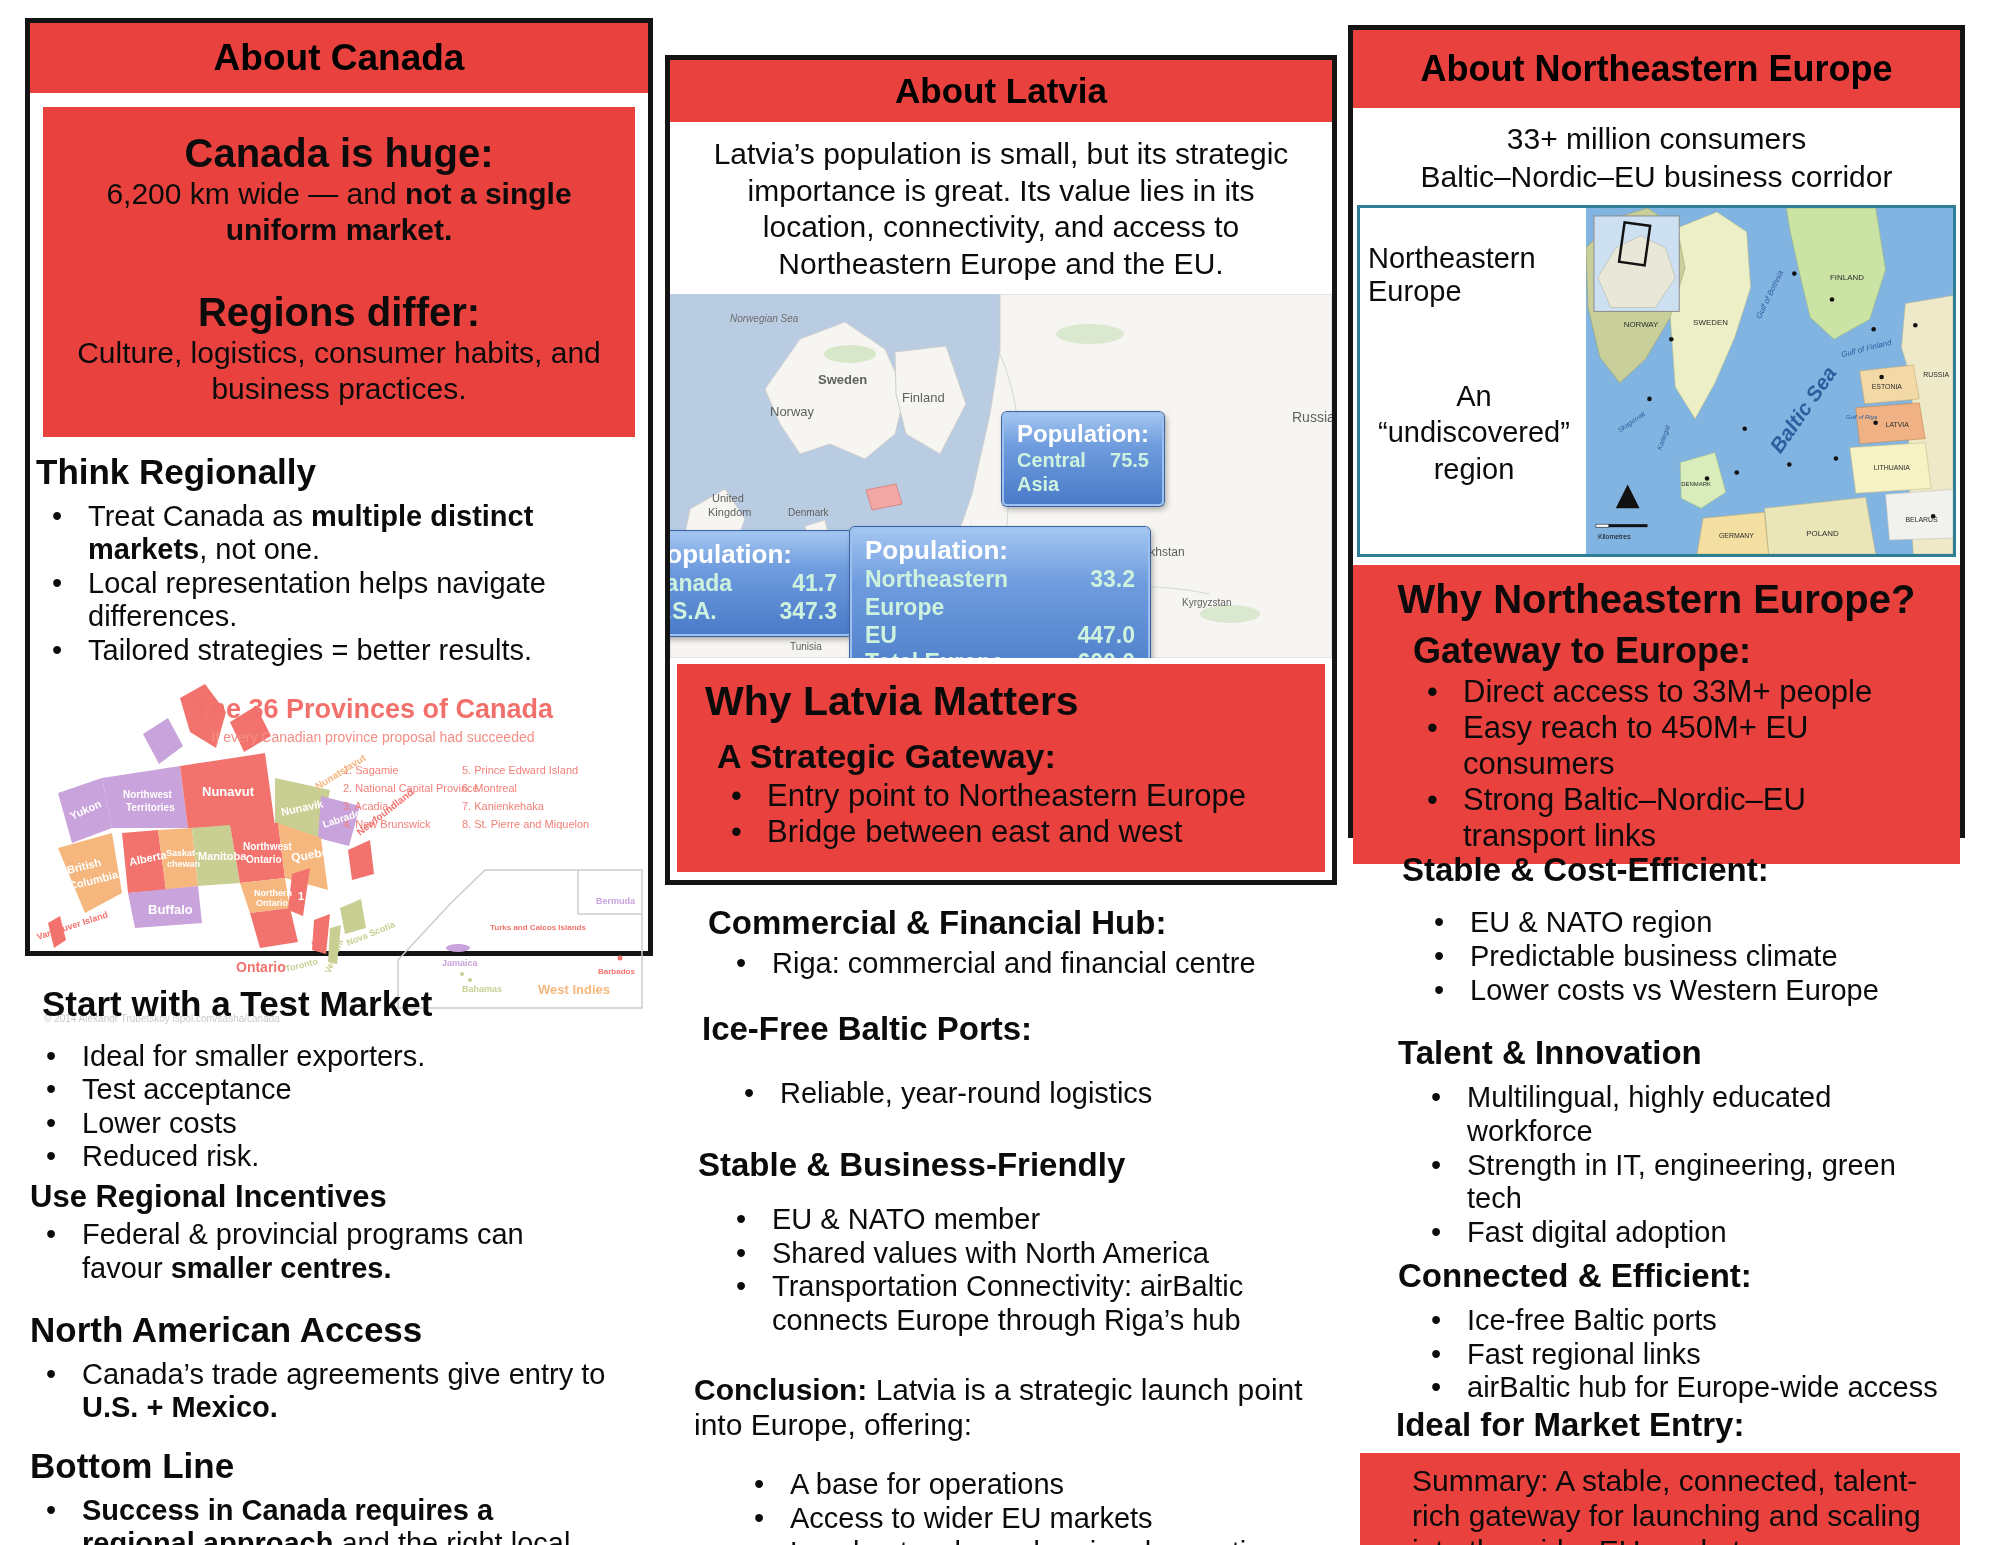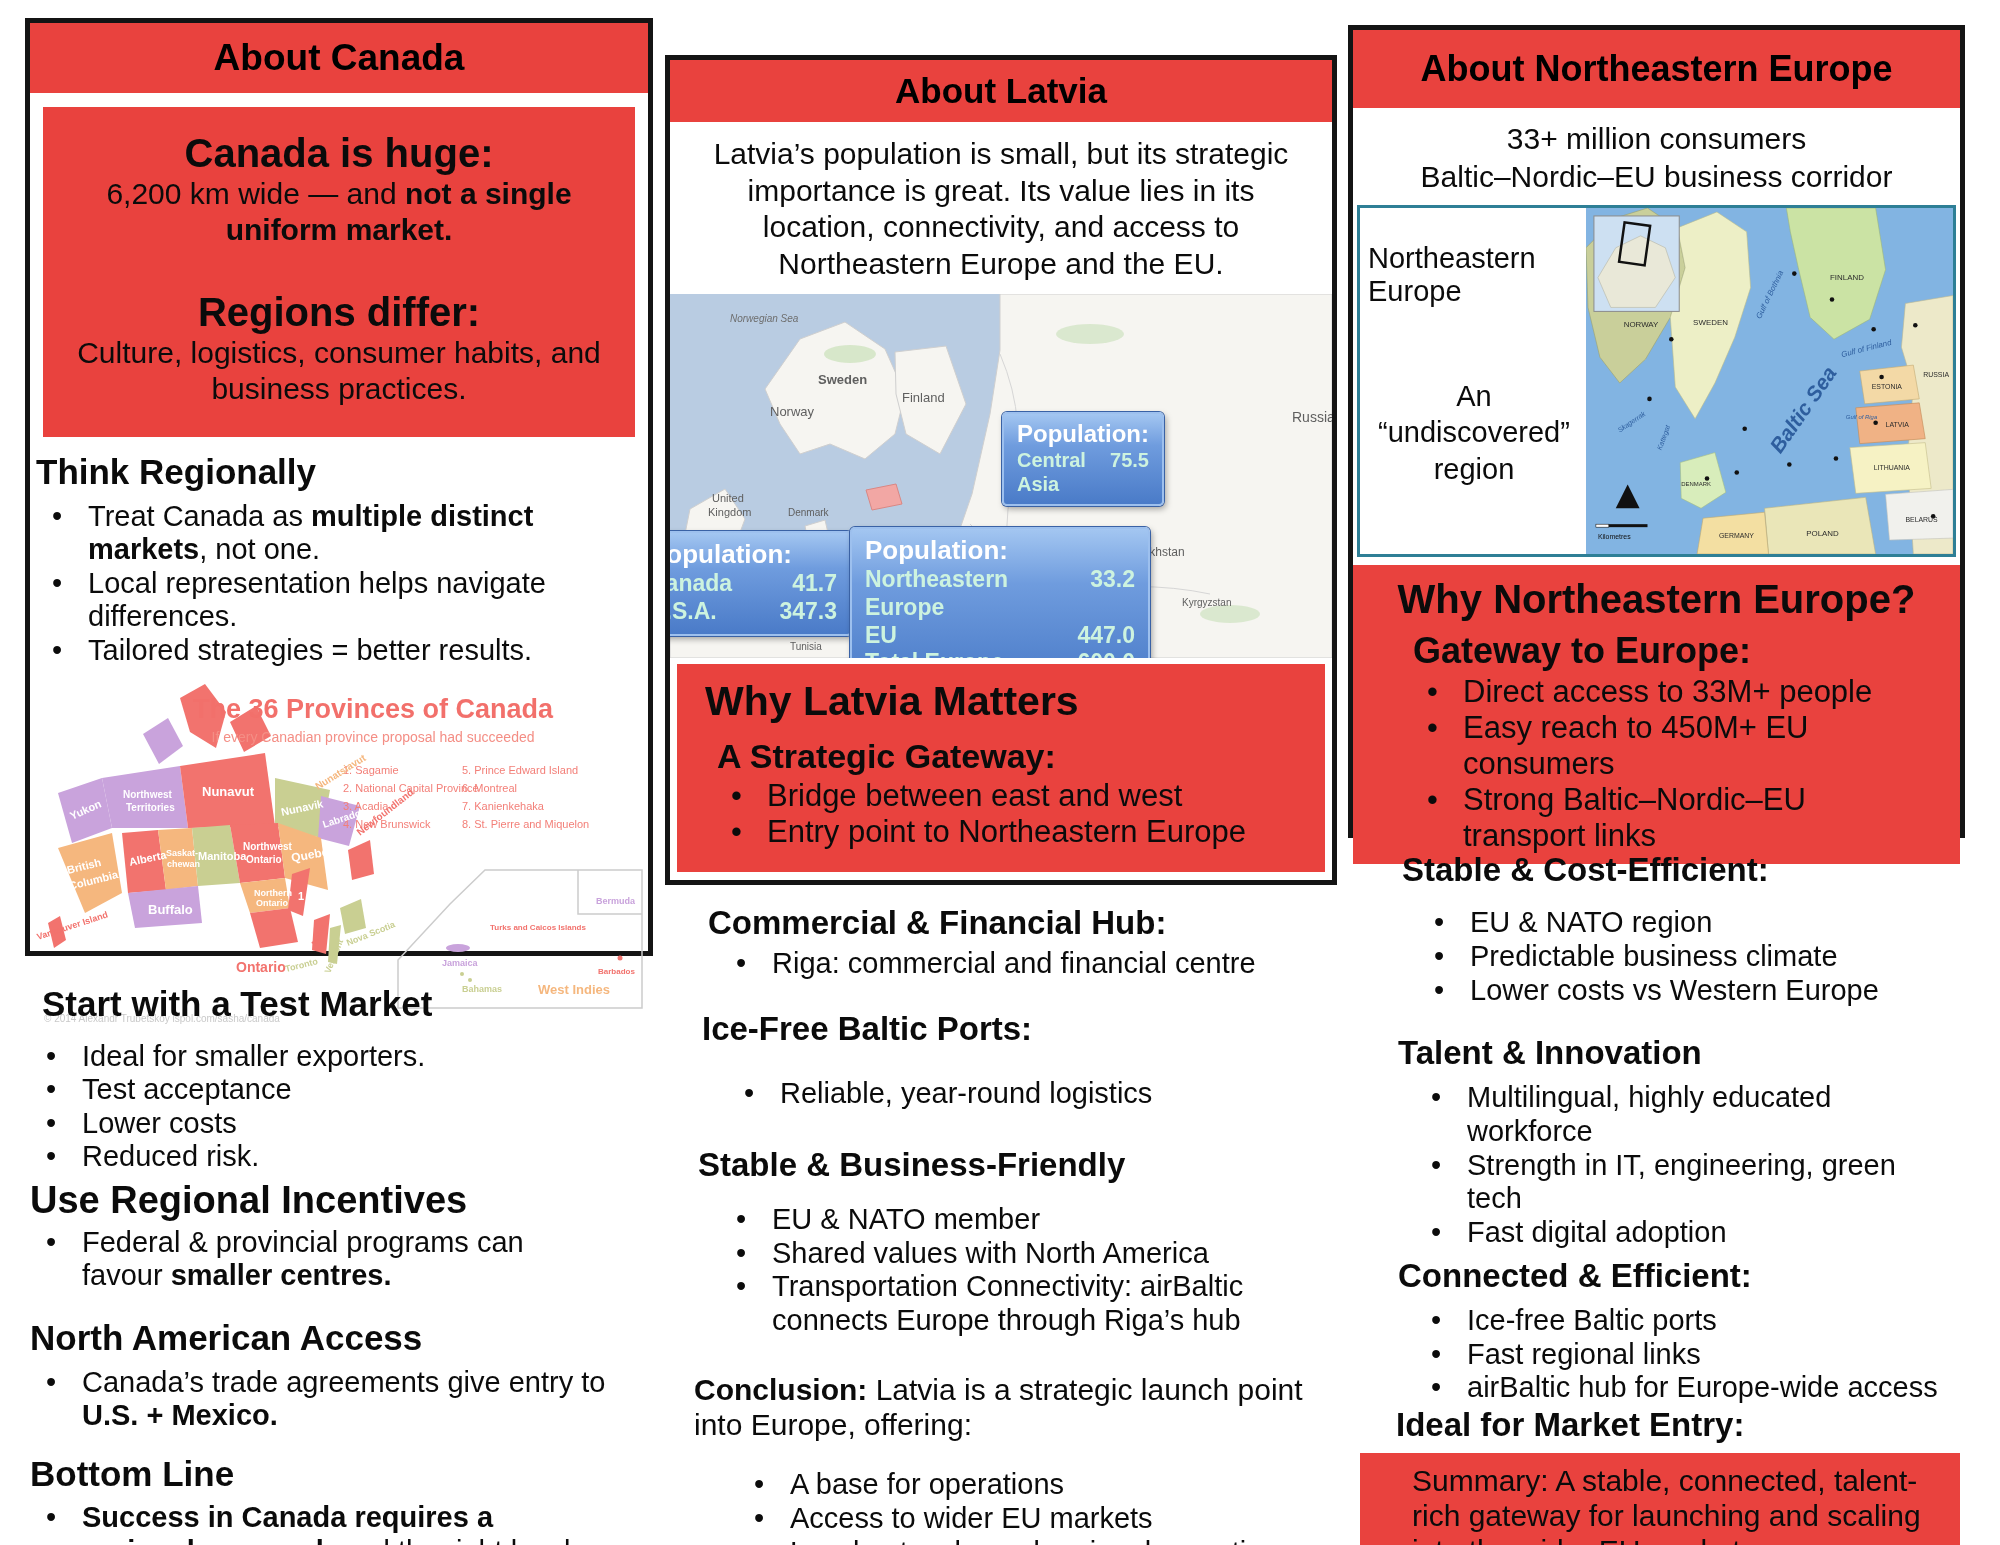--- a/index.html
+++ b/index.html
@@ -185,21 +185,21 @@
 </div>
 
 <div class="below" style="left:30px; top:985px; width:628px;">
   <div class="sec-h" style="font-size:35px; margin-left:12px;">Start with a Test Market</div>
   <ul class="bullets" style="margin-top:16px;">
     <li>Ideal for smaller exporters.</li>
     <li>Test acceptance</li>
     <li>Lower costs</li>
     <li>Reduced risk.</li>
   </ul>
-  <div class="sec-h" style="font-size:38px; margin-top:6px;">Use Regional Incentives</div>
+  <div class="sec-h" style="font-size:31px; margin-top:6px;">Use Regional Incentives</div>
   <ul class="bullets" style="margin-top:4px; width:560px;">
     <li><span>Federal &amp; provincial programs can favour </span><b>smaller centres.</b></li>
   </ul>
   <div class="sec-h" style="font-size:35px; margin-top:26px;">North American Access</div>
   <ul class="bullets" style="margin-top:8px; width:600px;">
     <li><span>Canada’s trade agreements give entry to </span><b>U.S. + Mexico.</b></li>
   </ul>
   <div class="sec-h" style="font-size:35px; margin-top:22px;">Bottom Line</div>
   <ul class="bullets" style="margin-top:8px; width:570px;">
     <li><b>Success in Canada requires a regional approach</b><span> and the right local partners.</span></li>
@@ -287,22 +287,22 @@
           <span>Central Asia</span>
           <span>75.5</span>
         </div>
     </div>
   </div>
 
   <div class="redbox" style="flex:1; margin:6px 7px 8px; padding:14px 18px 10px;">
     <div style="font-weight:bold; font-size:41px; margin-left:10px;">Why Latvia Matters</div>
     <div style="font-weight:bold; font-size:34px; margin:12px 0 2px 22px;">A Strategic Gateway:</div>
     <ul class="bullets big" style="margin-left:20px;">
+      <li>Entry point to Northeastern Europe</li>
       <li>Bridge between east and west</li>
-      <li>Entry point to Northeastern Europe</li>
     </ul>
   </div>
 </div>
 
 <div class="below" style="left:680px; top:905px; width:650px;">
   <div class="sec-h" style="font-size:33px; margin-left:28px;">Commercial &amp; Financial Hub:</div>
   <ul class="bullets" style="margin-top:6px; margin-left:40px;">
     <li>Riga: commercial and financial centre</li>
   </ul>
   <div class="sec-h" style="font-size:33px; margin-left:22px; margin-top:30px;">Ice-Free Baltic Ports:</div>

